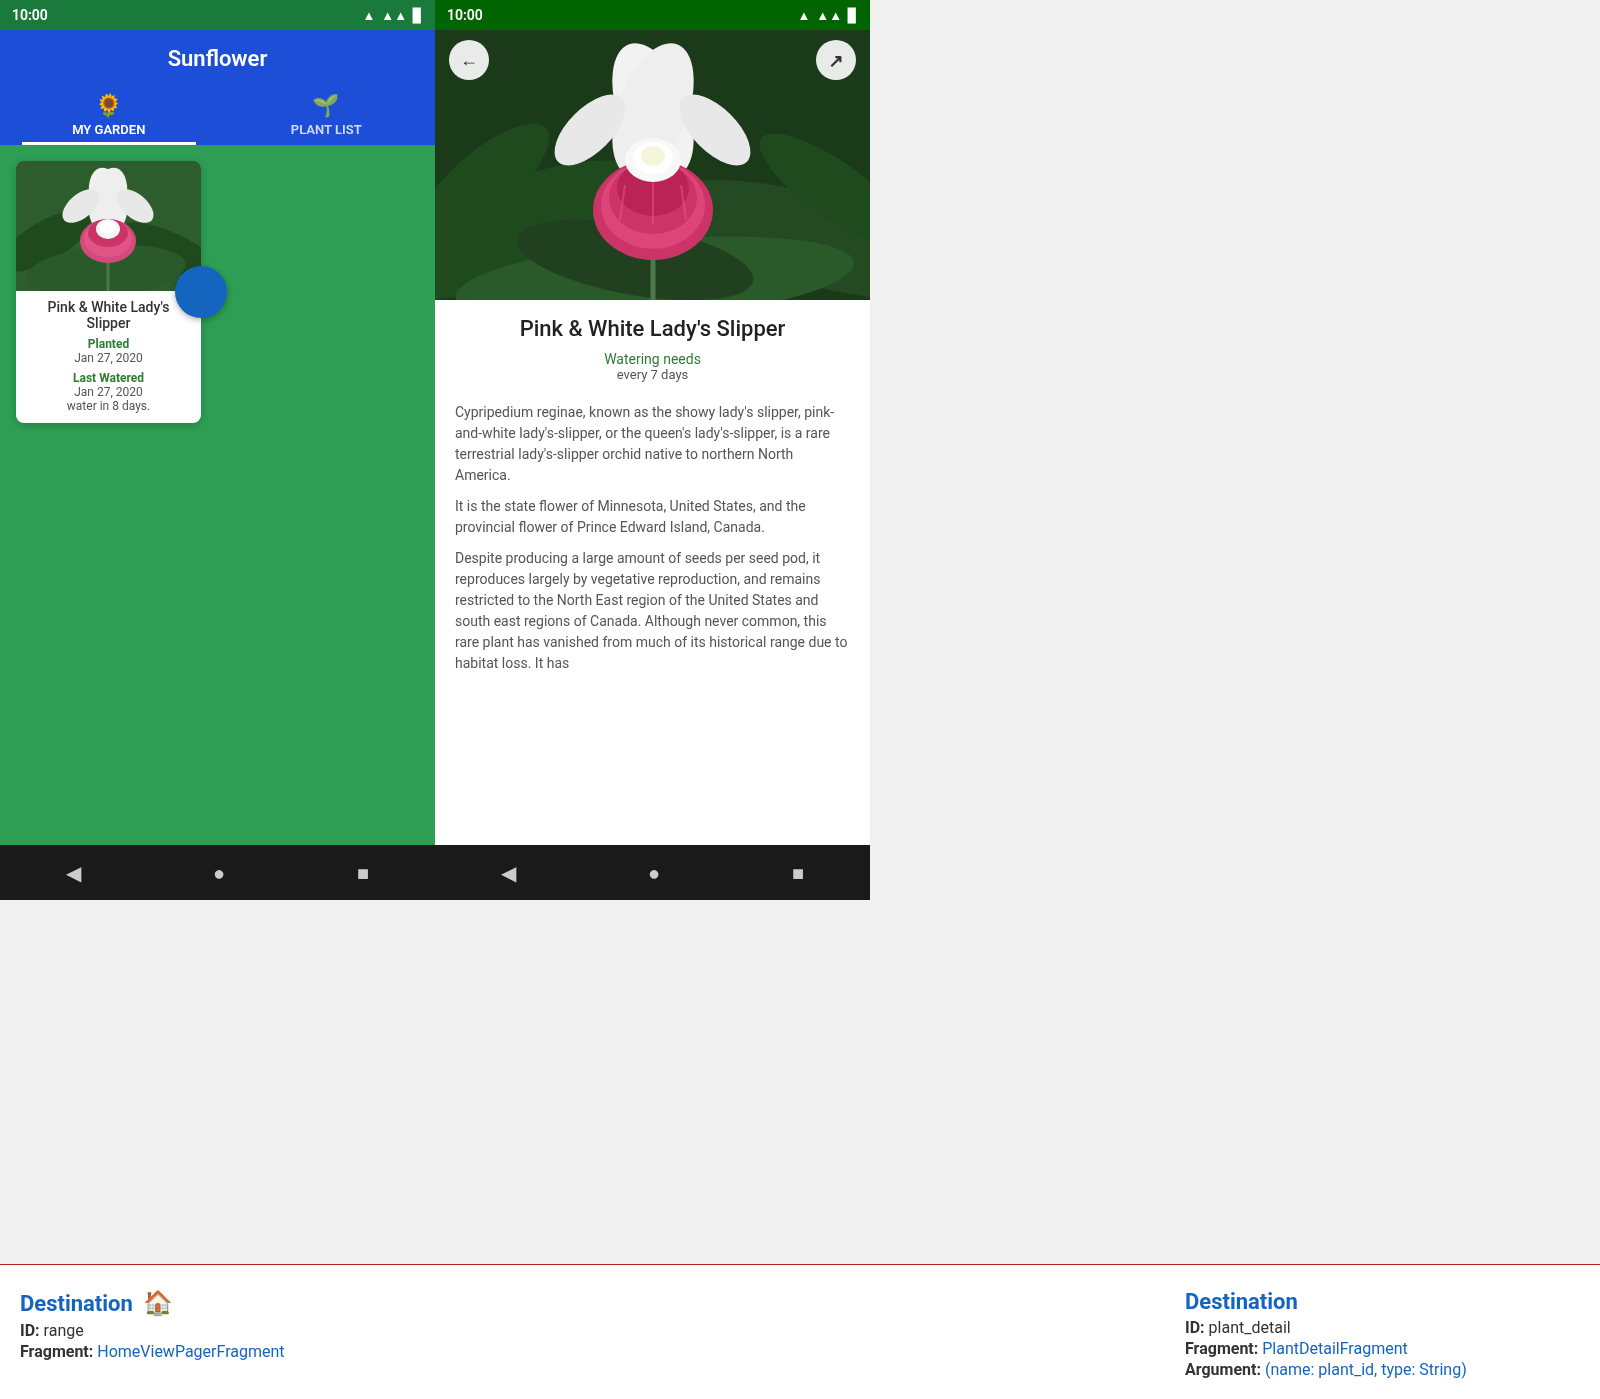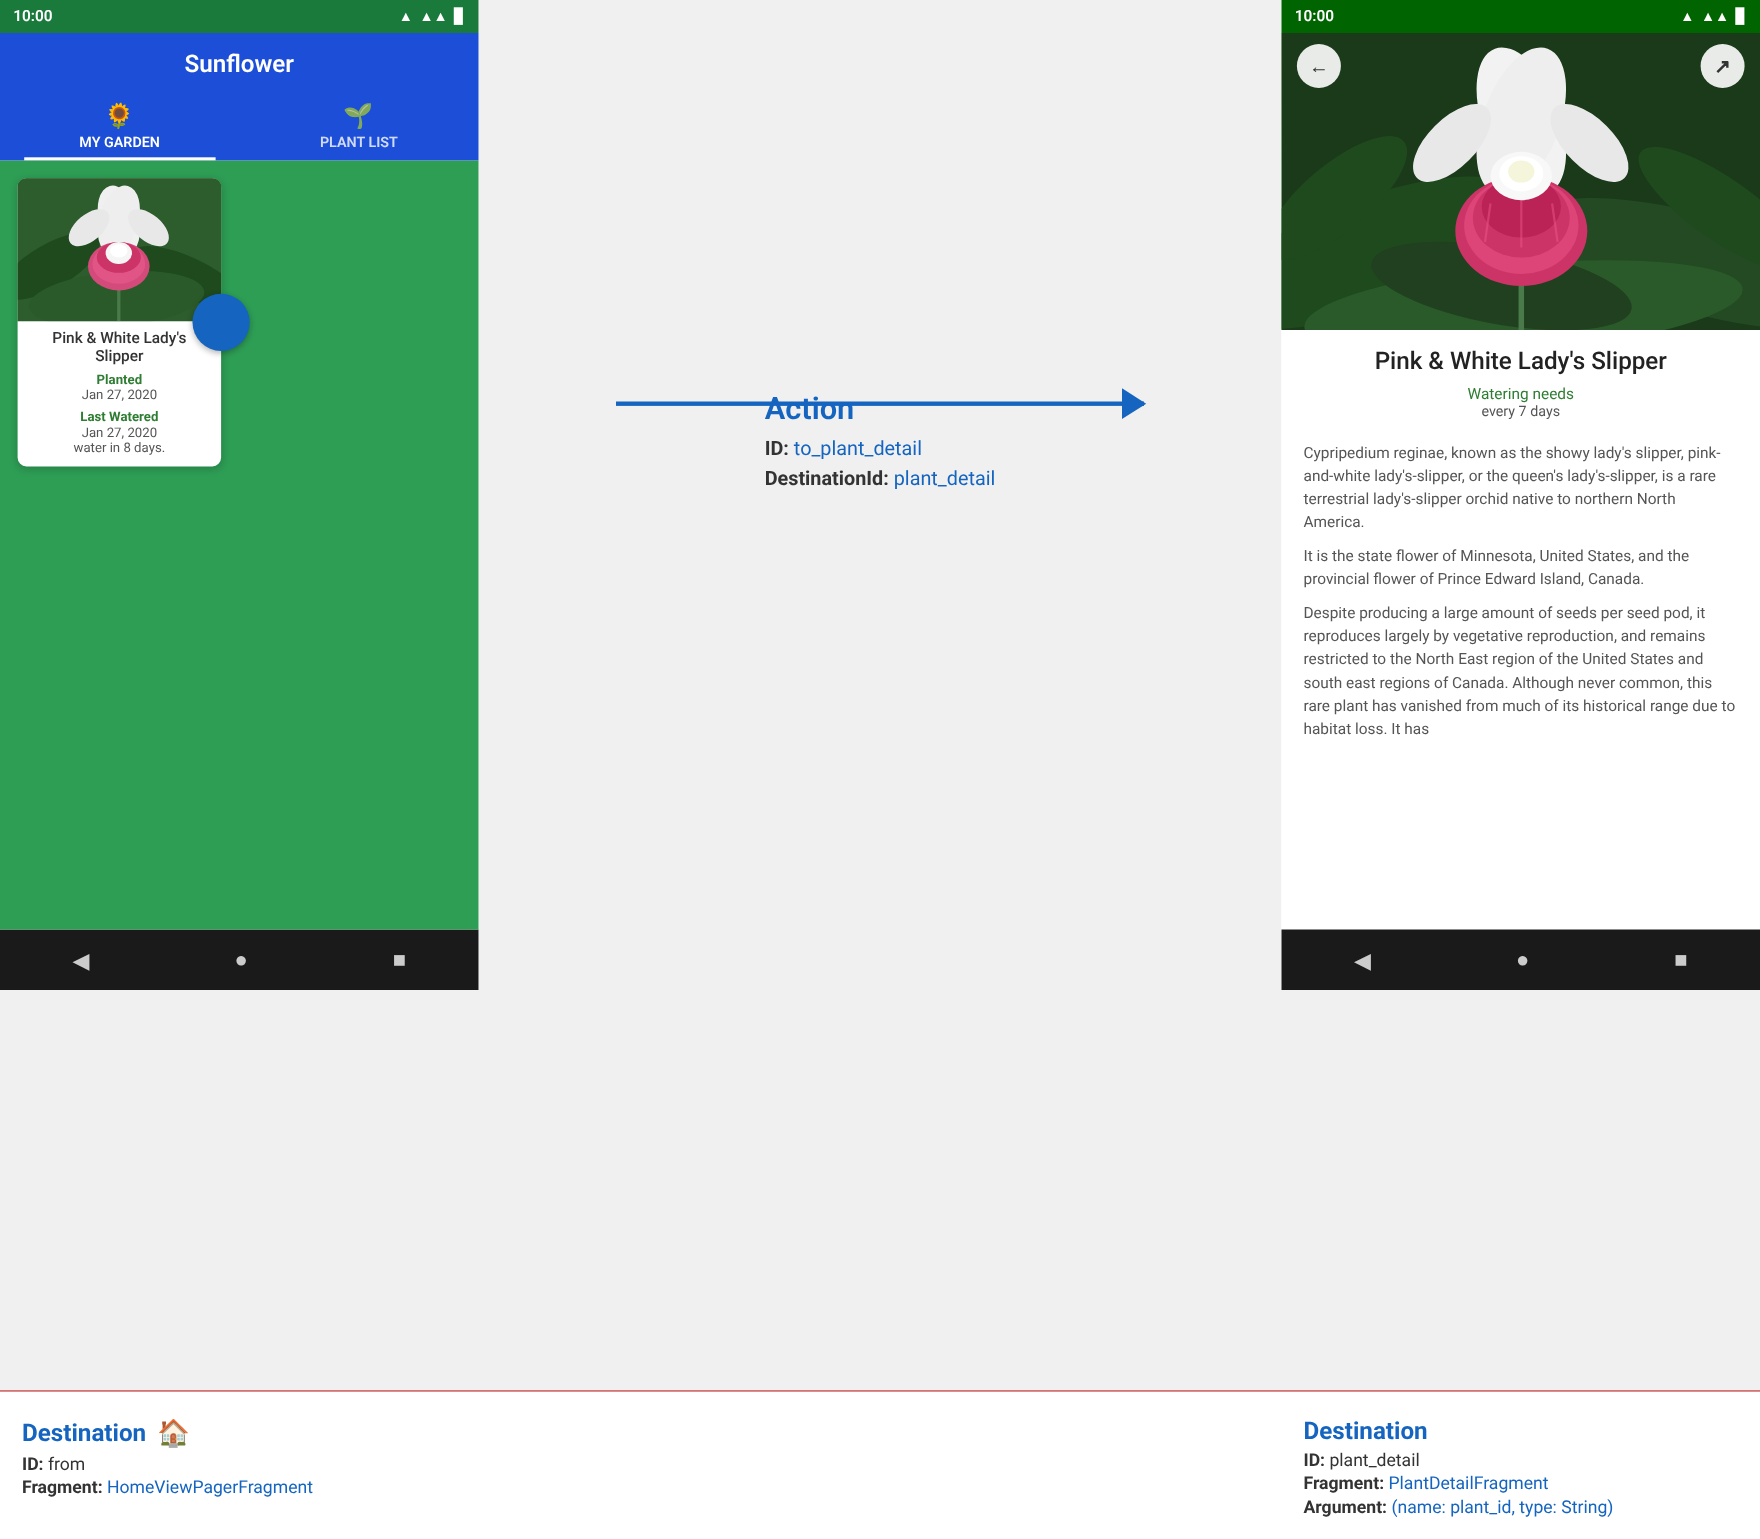--- a/index.html
+++ b/index.html
@@ -503,42 +503,20 @@
       </div>
     </div>
 
     <div class="nav-bar">
       <span class="nav-btn">◀</span>
       <span class="nav-btn">●</span>
       <span class="nav-btn">■</span>
     </div>
   </div>
 
-  <div class="middle-action">
-
-    <div class="arrow-container">
-      <div class="arrow-line">
-        <div class="arrow-head"></div>
-      </div>
-    </div>
-
-    <div class="action-box">
-      <div class="action-title">Action</div>
-      <div class="action-field">
-        <span class="label">ID:</span>
-        <span> </span>
-        <span class="value">to_plant_detail</span>
-      </div>
-      <div class="action-field">
-        <span class="label">DestinationId:</span>
-        <span> </span>
-        <span class="value">plant_detail</span>
-      </div>
-    </div>
-  </div>
 
   <div class="phone-right">
 
     <div class="status-bar-dark">
       <span>10:00</span>
       <div class="status-bar-right">
         <span>▲</span>
         <span>▲▲</span>
         <span>▊</span>
       </div>
@@ -604,21 +582,21 @@
 
 <div class="bottom-area">
   <div class="dest-left">
     <div class="dest-title">
       <span>Destination</span>
       <span class="home-icon">🏠</span>
     </div>
     <div class="dest-field">
       <span class="dlabel">ID:</span>
       <span> </span>
-      <span>from</span>
+      <span>range</span>
     </div>
     <div class="dest-field">
       <span class="dlabel">Fragment:</span>
       <span> </span>
       <span class="dvalue">HomeViewPagerFragment</span>
     </div>
   </div>
 
   <div class="dest-middle"></div>
 

